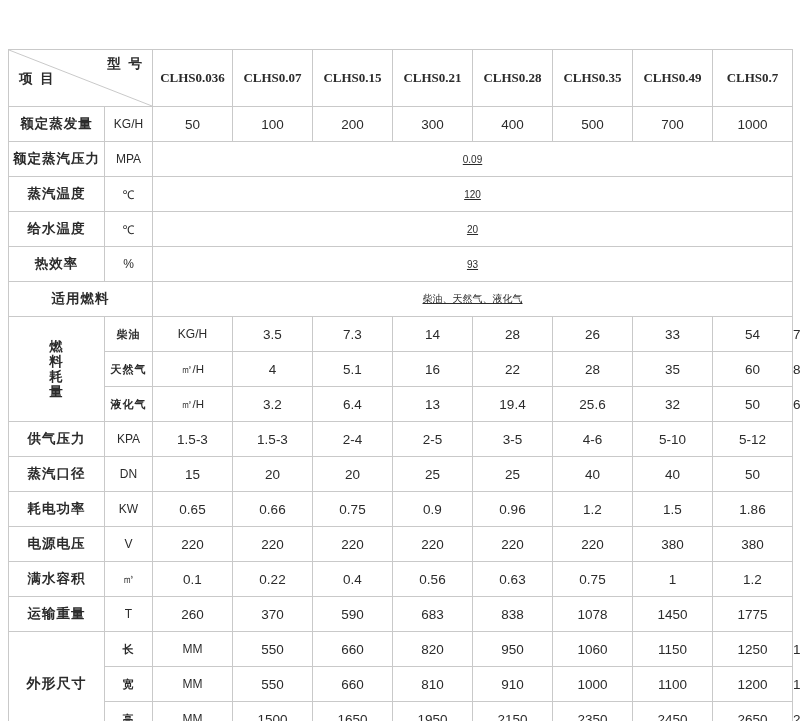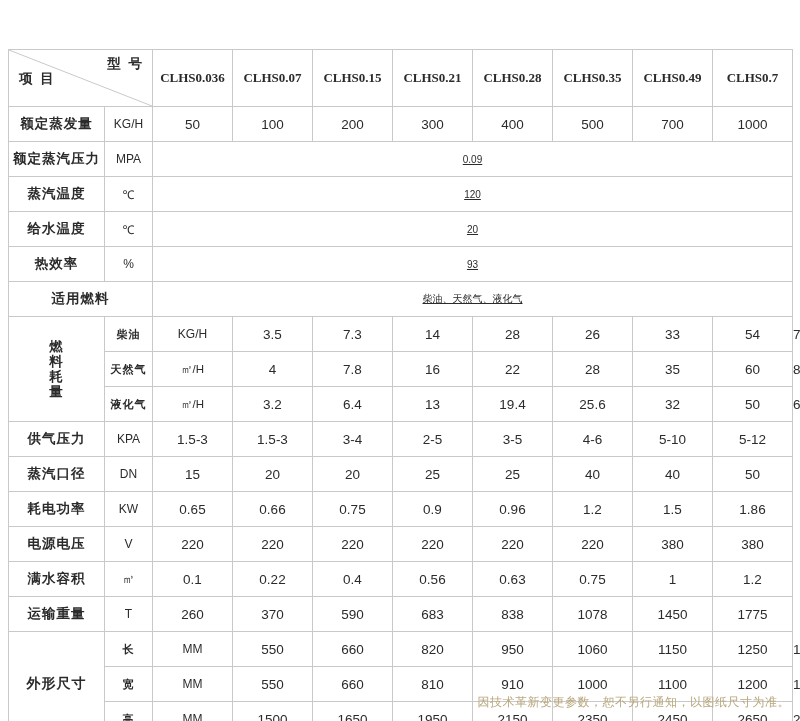--- a/index.html
+++ b/index.html
@@ -242,21 +242,21 @@
         <td class="val">26</td>
         <td class="val">33</td>
         <td class="val">54</td>
         <td class="val">75</td>
       </tr>
 
       <tr>
         <td class="sub-label">天然气</td>
         <td class="unit small">㎥/H</td>
         <td class="val">4</td>
-        <td class="val">7.8</td>
+        <td class="val">5.1</td>
         <td class="val">16</td>
         <td class="val">22</td>
         <td class="val">28</td>
         <td class="val">35</td>
         <td class="val">60</td>
         <td class="val">80</td>
       </tr>
 
       <tr>
         <td class="sub-label">液化气</td>
@@ -269,21 +269,21 @@
         <td class="val">32</td>
         <td class="val">50</td>
         <td class="val">65</td>
       </tr>
 
       <tr>
         <td class="rowlabel">供气压力</td>
         <td class="unit">KPA</td>
         <td class="val">1.5-3</td>
         <td class="val">1.5-3</td>
-        <td class="val">3-4</td>
+        <td class="val">2-4</td>
         <td class="val">2-5</td>
         <td class="val">3-5</td>
         <td class="val">4-6</td>
         <td class="val">5-10</td>
         <td class="val">5-12</td>
       </tr>
 
       <tr>
         <td class="rowlabel">蒸汽口径</td>
         <td class="unit">DN</td>
@@ -385,15 +385,14 @@
         <td class="val">2150</td>
         <td class="val">2350</td>
         <td class="val">2450</td>
         <td class="val">2650</td>
         <td class="val">2770</td>
       </tr>
 
     </tbody>
   </table>
 
-  <div class="footnote">因技术革新变更参数，恕不另行通知，以图纸尺寸为准。</div>
 
 </div>
 
 </body></html>

